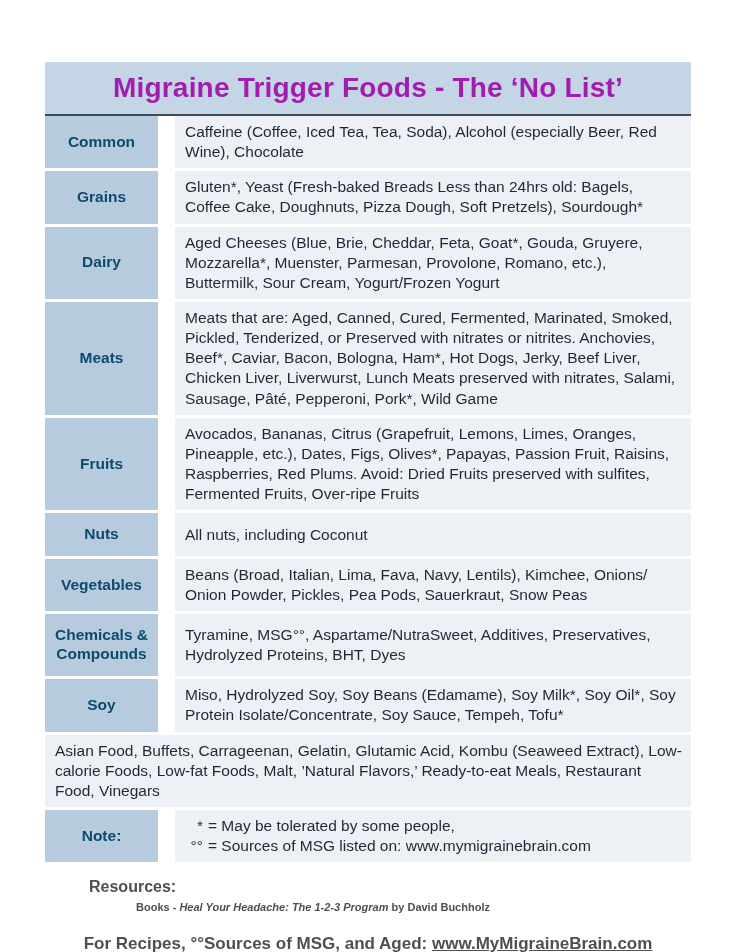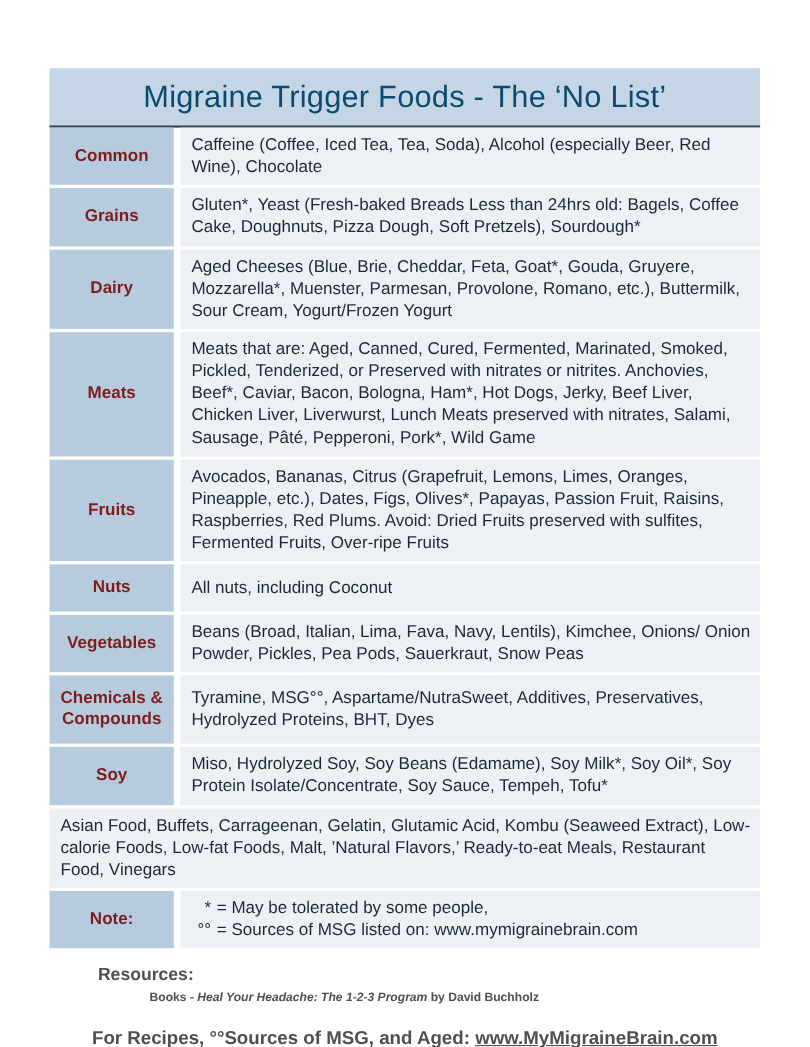--- a/index.html
+++ b/index.html
@@ -12,36 +12,36 @@
 
   .trigger-table { width: 646px; }
 
   .table-header {
     background: #c4d6e6;
     height: 54px;
     display: flex; align-items: center; justify-content: center;
     border-bottom: 2px solid #3f4a55;
   }
   .table-header h1 {
-    font-size: 28px; font-weight: normal; color: #0c4a6e;
+    font-size: 28px; font-weight: bold; color: #a21caf;
     letter-spacing: 0.2px;
   }
 
   .row { display: flex; margin-top: 3px; }
   .row.first { margin-top: 0; }
 
   .cat-cell {
     width: 113px; flex: 0 0 113px;
     background: #b7cbdf;
     display: flex; align-items: center; justify-content: center;
     text-align: center;
-    font-weight: bold; font-size: 15.5px; color: #7f1d1d;
+    font-weight: bold; font-size: 15.5px; color: #0c4a6e;
     padding: 12px 6px;
     line-height: 1.22;
-    margin-right: 6px;
+    margin-right: 17px;
   }
   .content-cell {
     flex: 1;
     background: #edf1f6;
     color: #1e2834;
     font-size: 15.5px; line-height: 1.3;
     padding: 6px 9px 6px 10px;
     display: flex; flex-direction: column; justify-content: center;
   }
 

